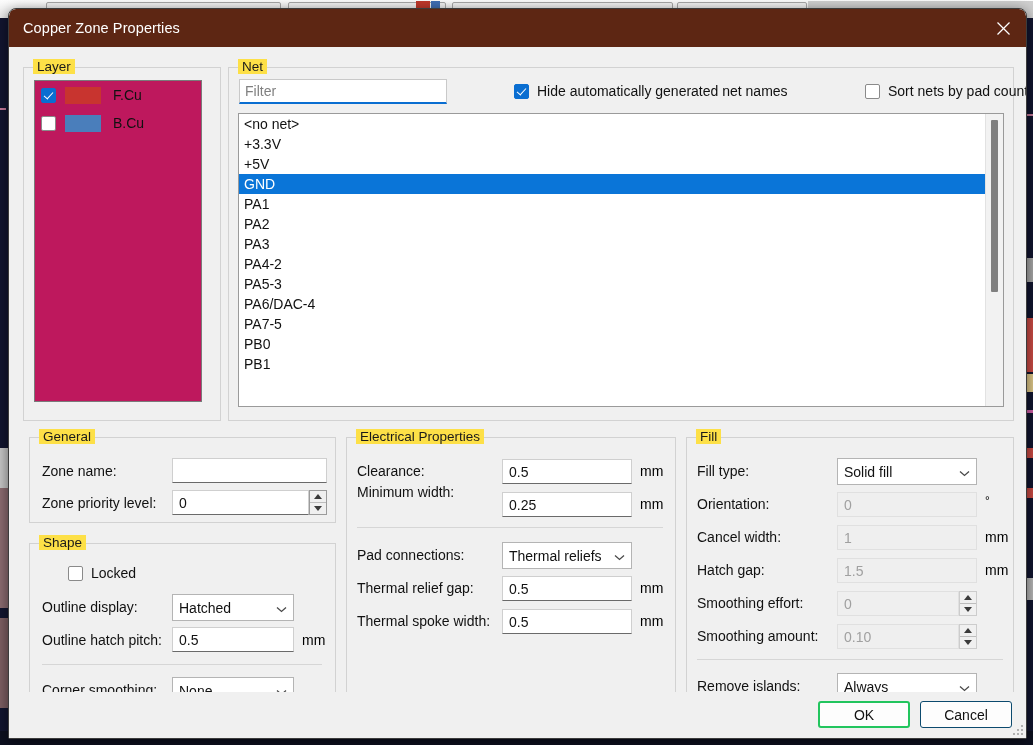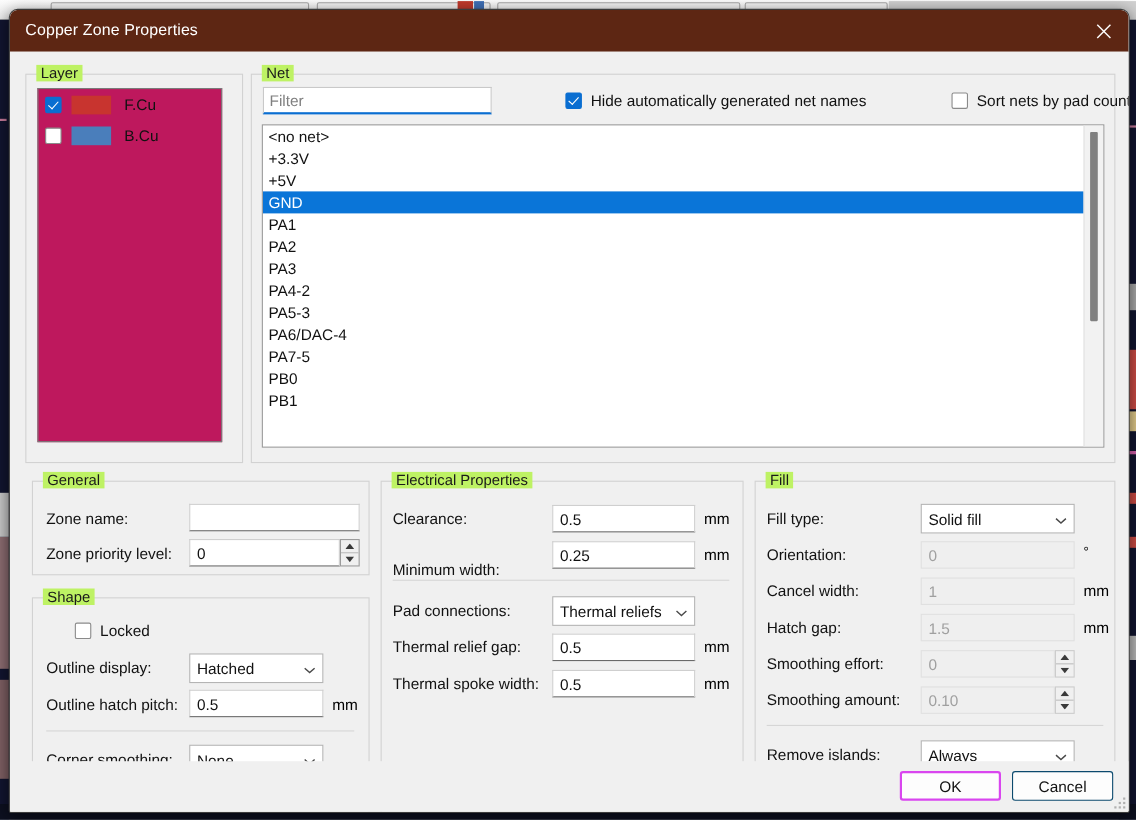--- a/index.html
+++ b/index.html
@@ -73,21 +73,21 @@
 
   
   .group {
     position: absolute;
     border: 1px solid #d2d2d2;
     background: transparent;
   }
   .group > .glabel {
     position: absolute;
     top: -9px; left: 9px;
-    background: #bef264;
+    background: #fde047;
     padding: 0 4px;
     font-size: 13.5px; color: #1a1a1a;
     white-space: nowrap;
   }
 
   
   #grp-layer { left: 14px; top: 20px; width: 196px; height: 352px; }
   #layer-list {
     position: absolute; left: 10px; top: 12px;
     width: 166px; height: 320px;
@@ -224,21 +224,21 @@
     background: #f0f0f0;
   }
   .btn {
     position: absolute; box-sizing: border-box;
     height: 27px; width: 92px;
     background: #fdfdfd; border: 1px solid #0c4a6e; border-radius: 3px;
     font-size: 14px; color: #111;
     display: flex; align-items: center; justify-content: center;
     cursor: pointer;
   }
-  .btn.default { border: 2px solid #d946ef; }
+  .btn.default { border: 2px solid #22c55e; }
   #btn-ok     { right: 116px; top: 9px; }
   #btn-cancel { right: 14px;  top: 9px; }
 
   #resize-grip {
     position: absolute; right: 3px; bottom: 3px; width: 13px; height: 13px;
   }
   #resize-grip i {
     position: absolute; width: 2px; height: 2px; background: #b0b0b0;
   }
 </style>
@@ -413,21 +413,21 @@
       <span class="unit" style="left:272px; top:168px;">mm</span>
     </div>
 
     <div class="group" id="grp-elec">
       <span class="glabel">Electrical Properties</span>
 
       <span class="fld-label" style="left:10px; top:22px;">Clearance:</span>
       <input class="tinput" style="left: 155px; top: 21px; width: 130px;" type="text" value="0.5">
       <span class="unit" style="left:293px; top:22px;">mm</span>
 
-      <span class="fld-label" style="left:10px; top:69px;">Minimum width:</span>
+      <span class="fld-label" style="left:10px; top:43px;">Minimum width:</span>
       <input class="tinput" style="left: 155px; top: 54px; width: 130px;" type="text" value="0.25">
       <span class="unit" style="left:293px; top:55px;">mm</span>
 
       <div class="hsep" style="left:10px; top:89px; width:306px;"></div>
 
       <span class="fld-label" style="left:10px; top:106px;">Pad connections:</span>
       <div class="combo" style="left:155px; top:104px; width:130px;">
         <span class="cval">Thermal reliefs</span>
         <span class="carr">
           <svg width="11" height="7" viewBox="0 0 11 7">

